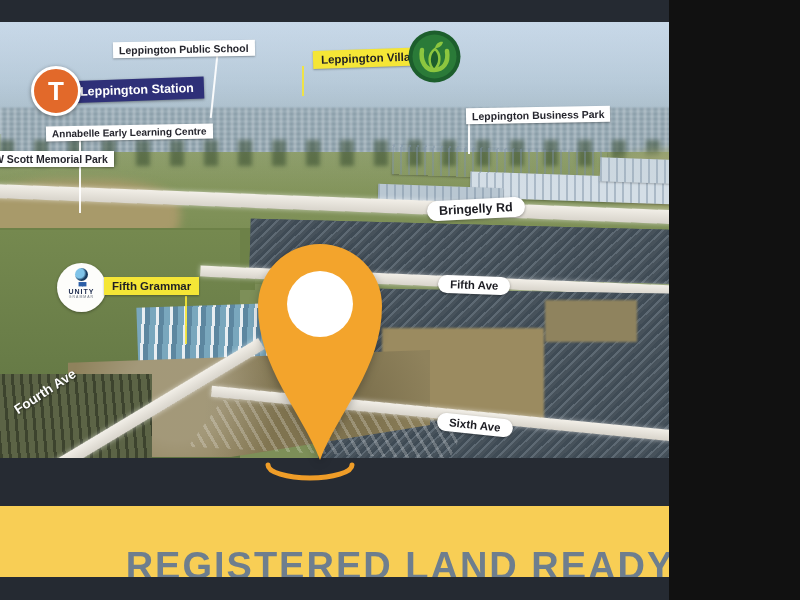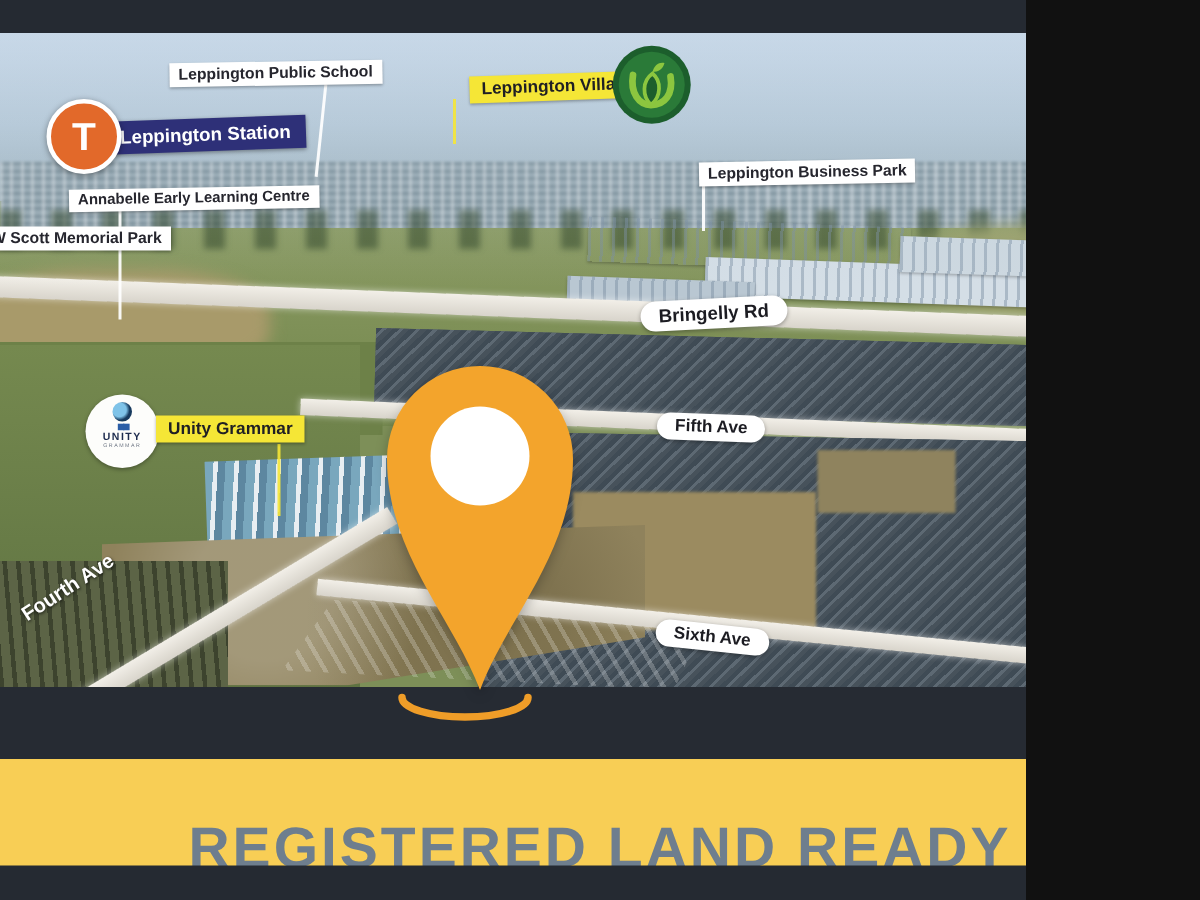--- a/index.html
+++ b/index.html
@@ -1,17 +1,17 @@
 <!DOCTYPE html>
 <html><head>
 <meta charset="utf-8">
 <style>
   html,body{margin:0;padding:0;background:#111;}
   .stage{position:relative;width:669px;height:600px;overflow:hidden;background:#262b33;
-         font-family:"Liberation Sans",sans-serif;padding-left:15px;}
+         font-family:"Liberation Sans",sans-serif;}
   .bar{position:absolute;left:0;width:800px;background:#252a32;}
   .bar.top{top:0;height:22px;}
   .bar.bottom{top:577px;height:23px;}
 
   
   .photo{position:absolute;left:0;top:22px;width:800px;height:436px;overflow:hidden;background:#7d8f58;}
   .photo *{position:absolute;}
   .sky{left:0;top:0;width:800px;height:112px;
        background:linear-gradient(180deg,#cfdeed 0%,#b6c9d7 55%,#9fb2bc 100%);}
   .distant{left:0;top:86px;width:800px;height:52px;background:#97a9b2;
@@ -161,21 +161,21 @@
   </svg>
 
   <div class="lbl" style="left:466px;top:107px;transform:rotate(-1deg);">Leppington Business Park</div>
 
   <div class="unity-logo">
     <div class="dome"></div>
     <div class="books">■■</div>
     <div class="u-title">UNITY</div>
     <div class="u-sub">GRAMMAR</div>
   </div>
-  <div class="lbl yellow" style="left:104px;top:277px;">Unity Grammar</div>
+  <div class="lbl yellow" style="left:104px;top:277px;">Fifth Grammar</div>
 
   <div class="pill" style="left:427px;top:199px;font-size:12.5px;transform:rotate(-3deg);">Bringelly Rd</div>
   <div class="pill" style="left:438px;top:276px;transform:rotate(2deg);">Fifth Ave</div>
   <div class="pill" style="left:437px;top:416px;transform:rotate(6deg);">Sixth Ave</div>
   <div class="roadtext" style="left:10px;top:384px;transform:rotate(-33deg);">Fourth Ave</div>
 
   <svg class="pin" viewBox="0 0 140 230">
     <path d="M70,220 C52,172 8,128 8,66 A62,62 0 1 1 132,66 C132,128 88,172 70,220 Z" fill="#f3a42c"></path>
     <circle cx="70" cy="64" r="33" fill="#ffffff"></circle>
   </svg>

